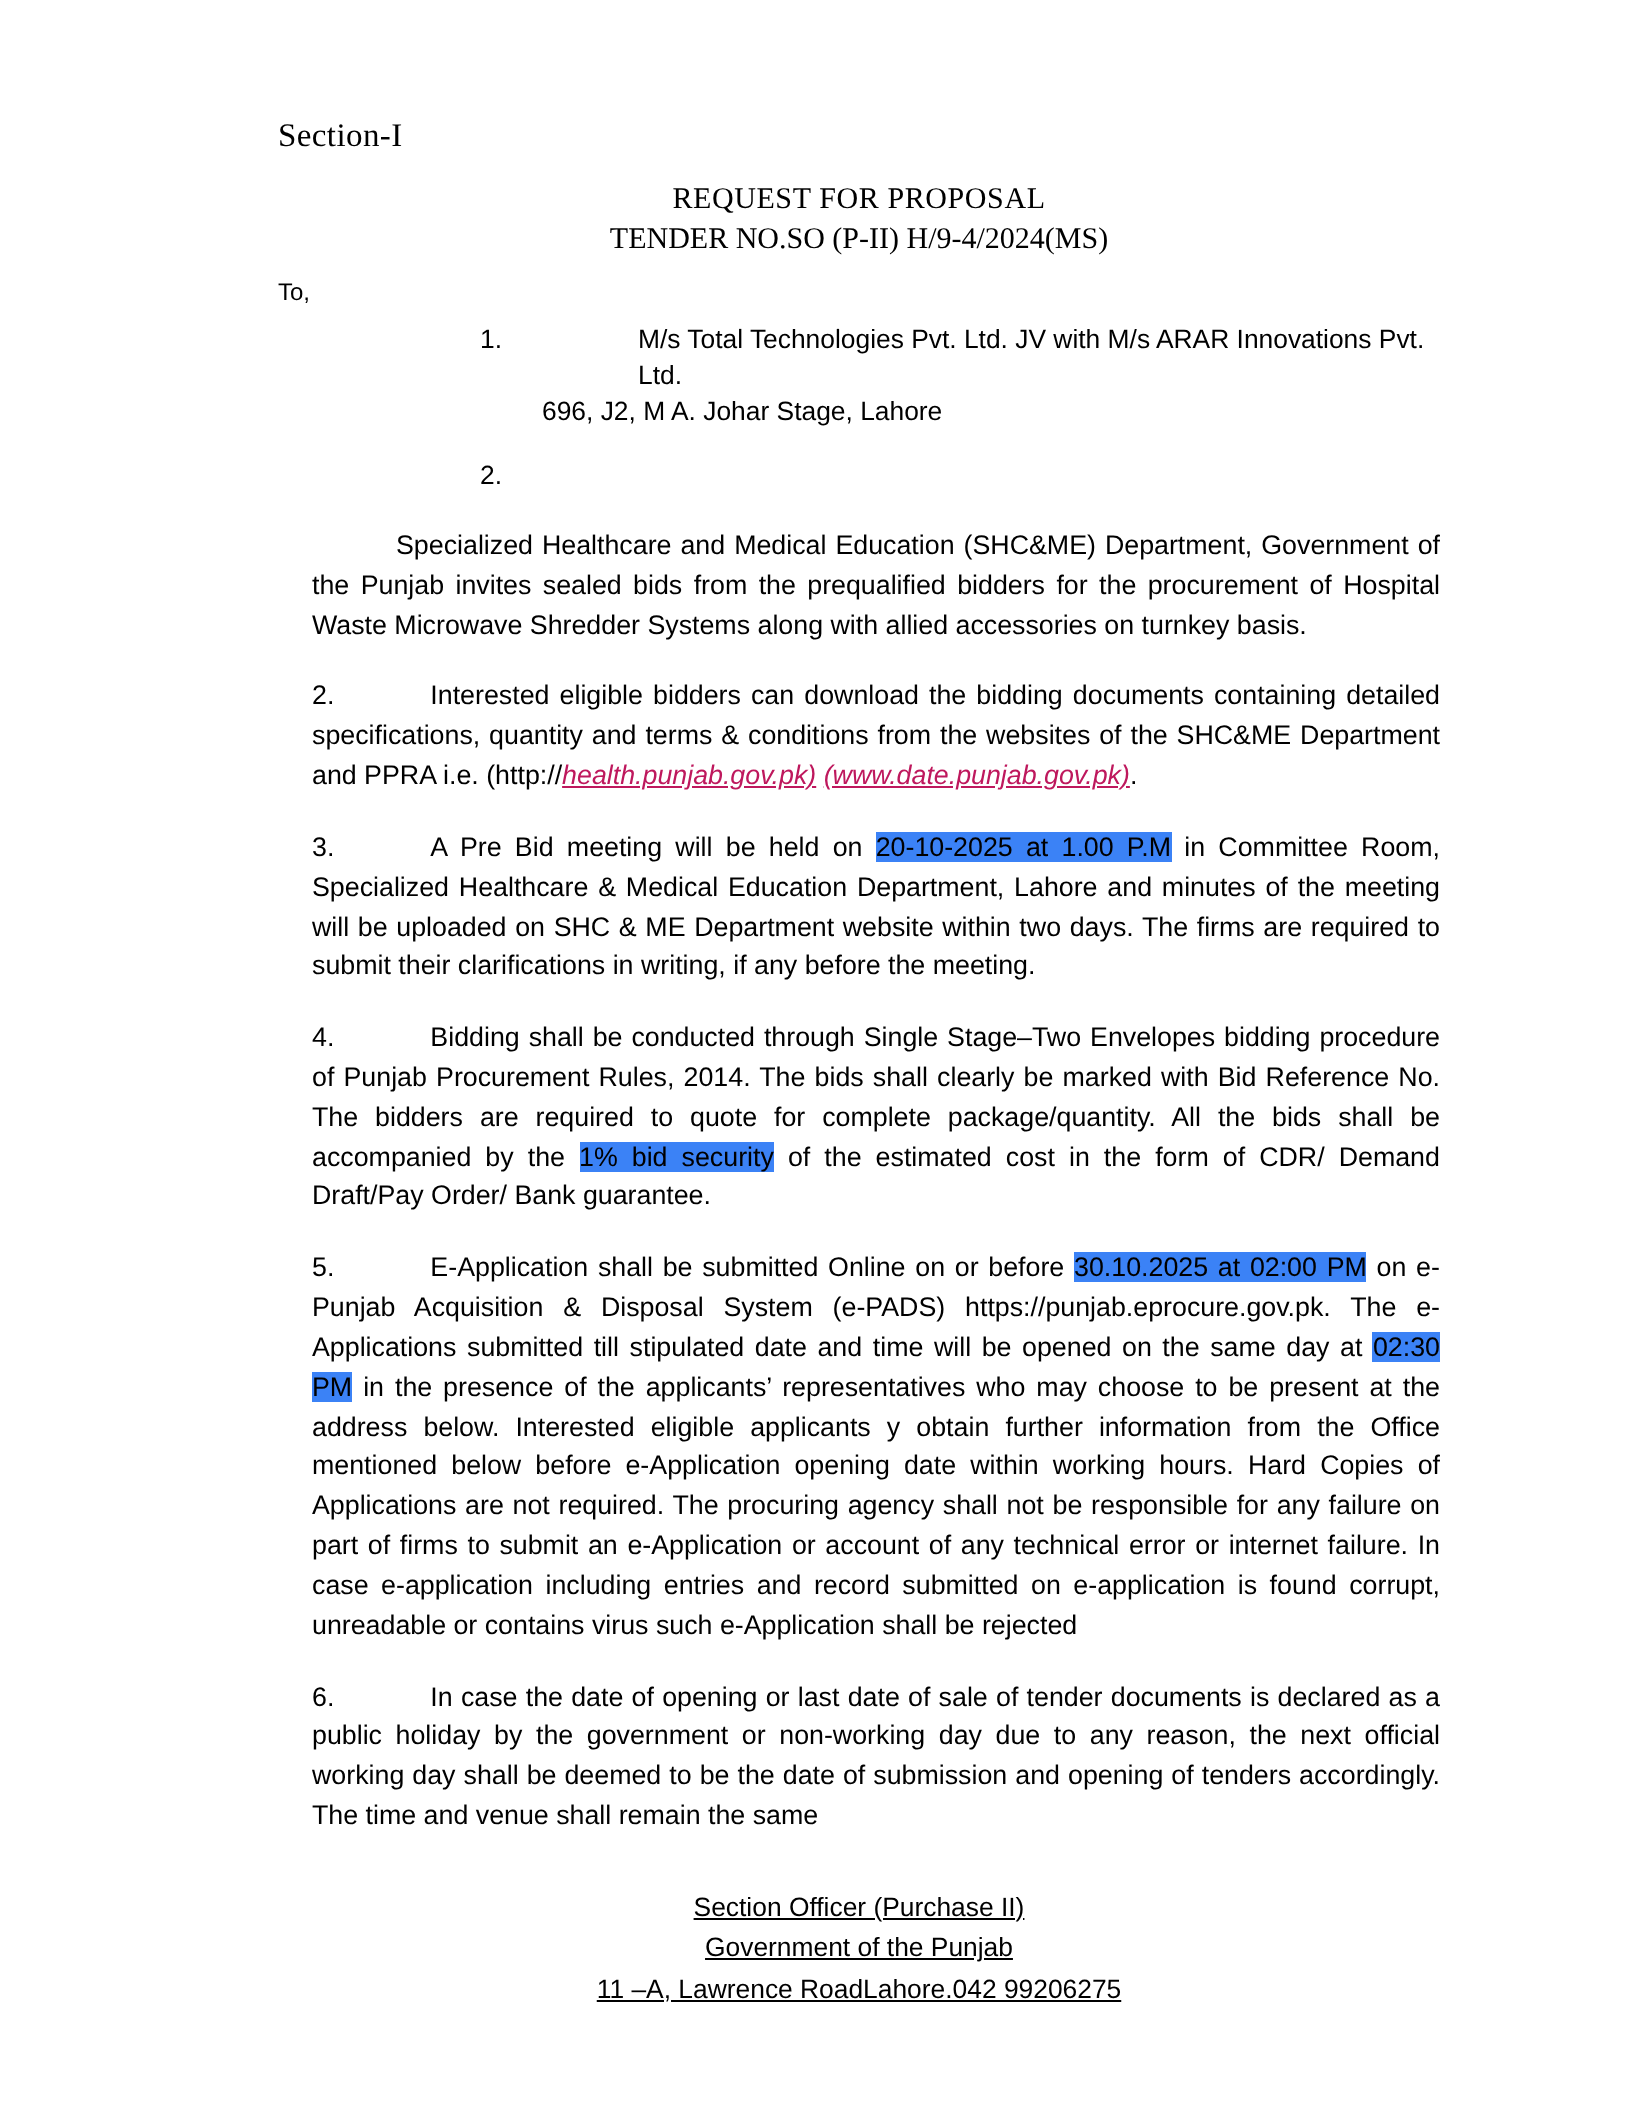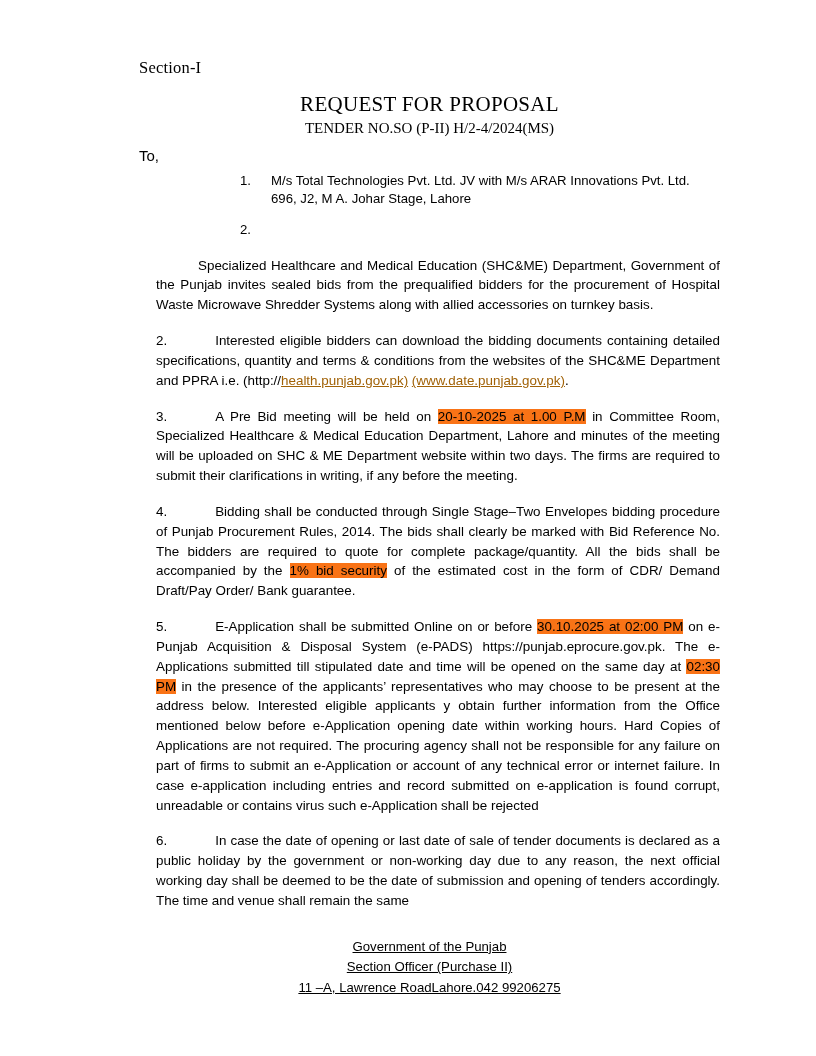--- a/index.html
+++ b/index.html
@@ -26,30 +26,30 @@
     font-family: "Liberation Serif", serif;
     font-size: 16.5px;
     margin: 0 0 14px 0;
     letter-spacing: 0.2px;
   }
   .title-block {
     text-align: center;
     font-family: "Liberation Serif", serif;
   }
   .rfp-title {
-    font-size: 21px;
+    font-size: 15px;
     margin: 0 0 3px 0;
     letter-spacing: 0.3px;
   }
   .tender-no {
     font-size: 15px;
     margin: 0 0 10px 0;
   }
   .to-label {
-    font-size: 15px;
+    font-size: 12px;
     margin: 0 0 8px 0;
   }
   .addressees {
     margin: 0 0 0 0;
     padding: 0;
     list-style: none;
   }
   .addressee {
     display: flex;
     margin-bottom: 13px;
@@ -62,20 +62,21 @@
     text-align: right;
     padding-right: 20px;
     box-sizing: border-box;
     margin-left: 88px;
   }
   .addressee-body {
     flex: 1;
   }
   .addressee-name {
     display: block;
+    margin-left: 48px;
   }
   .addressee-addr {
     display: block;
   }
   .procurement-line {
     font-size: 13.5px;
     font-weight: normal;
     margin: 22px 0 0 34px;
   }
   .para {
@@ -86,46 +87,47 @@
   }
   .para .indent {
     display: inline-block;
     width: 42px;
   }
   .para .numindent {
     display: inline-block;
     width: 48px;
   }
   .hl {
-    background: #f97316;
+    background: #3b82f6;
   }
   .footer {
     margin-top: 26px;
     text-align: center;
     font-size: 13.2px;
     line-height: 1.55;
   }
   .footer div {
     text-decoration: underline;
   }
   a.plainlink {
-    color: #a16207;
+    color: #be185d;
     text-decoration: underline;
+    font-style: italic;
   }
 </style>
 </head>
 <body>
 
 <div class="page">
 
   <div class="section-label">Section-I</div>
 
   <div class="title-block">
     <div class="rfp-title">REQUEST FOR PROPOSAL</div>
-    <div class="tender-no">TENDER NO.SO (P-II) H/2-4/2024(MS)</div>
+    <div class="tender-no">TENDER NO.SO (P-II) H/9-4/2024(MS)</div>
   </div>
 
   <div class="to-label">To,</div>
 
   <ul class="addressees">
     <li class="addressee">
       <span class="addressee-num">1.</span>
       <span class="addressee-body">
         <span class="addressee-name">M/s Total Technologies Pvt. Ltd. JV with M/s ARAR Innovations Pvt. Ltd.</span>
         <span class="addressee-addr">696, J2, M A. Johar Stage, Lahore</span>
@@ -155,18 +157,18 @@
 
   <p class="para">
     <span>5.</span><span class="numindent"></span><span>E-Application shall be submitted Online on or before</span> <span class="hl">30.10.2025 at 02:00 PM</span> <span>on e-Punjab Acquisition &amp; Disposal System (e-PADS) https://punjab.eprocure.gov.pk. The e-Applications submitted till stipulated date and time will be opened on the same day at</span> <span class="hl">02:30 PM</span> <span>in the presence of the applicants’ representatives who may choose to be present at the address below. Interested eligible applicants y obtain further information from the Office mentioned below before e-Application opening date within working hours. Hard Copies of Applications are not required. The procuring agency shall not be responsible for any failure on part of firms to submit an e-Application or account of any technical error or internet failure. In case e-application including entries and record submitted on e-application is found corrupt, unreadable or contains virus such e-Application shall be rejected</span>
   </p>
 
   <p class="para">
     <span>6.</span><span class="numindent"></span><span>In case the date of opening or last date of sale of tender documents is declared as a public holiday by the government or non-working day due to any reason, the next official working day shall be deemed to be the date of submission and opening of tenders accordingly. The time and venue shall remain the same</span>
   </p>
 
   <div class="footer">
+    <div>Section Officer (Purchase II)</div>
     <div>Government of the Punjab</div>
-    <div>Section Officer (Purchase II)</div>
     <div>11 –A, Lawrence RoadLahore.042 99206275</div>
   </div>
 
 </div>
 
 </body></html>

